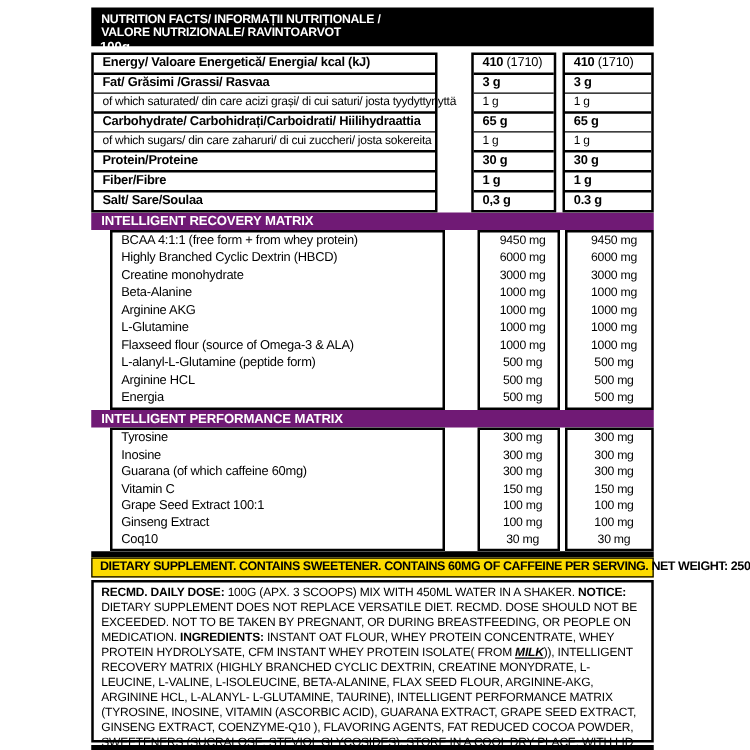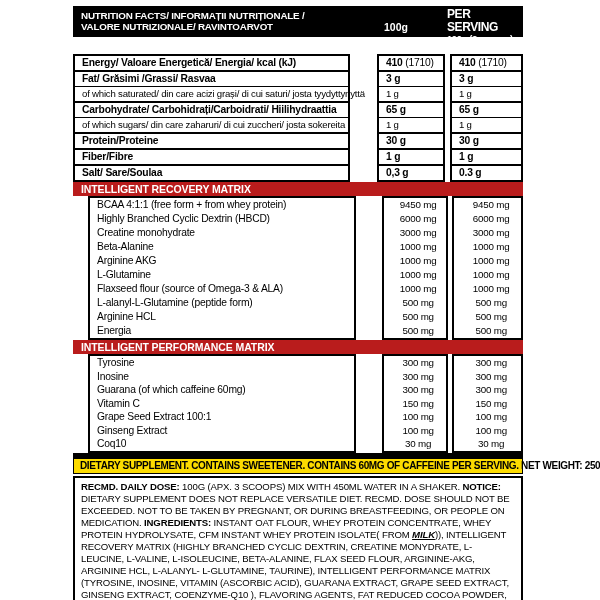--- a/index.html
+++ b/index.html
@@ -1,47 +1,47 @@
 <!DOCTYPE html>
 <html><head>
 <meta charset="utf-8">
 <style>
   html,body{margin:0;padding:0;background:#ffffff;}
   .sheet{position:relative;width:600px;height:600px;background:#ffffff;overflow:hidden;
          font-family:"Liberation Sans",sans-serif;color:#000;}
   .wrap{position:absolute;left:73px;top:6px;width:450px;}
 
   
-  .hdr{background:#000;color:#fff;height:31px;display:flex;box-sizing:border-box;}
+  .hdr{background:#000;color:#fff;height:31px;display:flex;box-sizing:border-box;flex-direction:column;}
   .hdr-title{width:304px;padding:4px 0 0 8px;box-sizing:border-box;font-weight:bold;
              font-size:9.8px;line-height:11px;letter-spacing:-0.2px;}
   .hdr-c1{width:68px;box-sizing:border-box;padding-left:7px;font-weight:bold;font-size:10.5px;
           display:flex;align-items:flex-end;padding-bottom:4px;}
   .hdr-c2{flex:1;box-sizing:border-box;padding:2px 0 0 2px;font-weight:bold;}
   .hdr-c2 .l1{font-size:12px;letter-spacing:-0.4px;line-height:13px;}
   .hdr-c2 .l2{font-size:9.3px;letter-spacing:-0.3px;line-height:11px;}
 
   
-  .band{display:flex;margin-top:17px;}
+  .band{display:flex;margin-top:5px;}
   .box{box-sizing:border-box;border:2px solid #000;background:#fff;}
   .lblbox{width:277px;}
   .g1{width:27px;}
   .v1box{width:68px;}
   .g2{width:5px;}
   .v2box{width:73px;}
 
   .r{height:14px;line-height:14px;padding-left:7px;font-size:10.3px;font-weight:bold;
      letter-spacing:-0.2px;white-space:nowrap;overflow:visible;}
   .r.sub{font-weight:normal;font-size:9.6px;}
   .bt1{border-top:1px solid #000;}
   .bt2{border-top:2px solid #000;}
   .paren{font-weight:normal;}
 
   
-  .bar{background:#b91c1c;color:#fff;height:14px;line-height:14px;font-weight:bold;
+  .bar{background:#701a75;color:#fff;height:14px;line-height:14px;font-weight:bold;
        font-size:10.5px;padding-left:8px;letter-spacing:-0.1px;box-sizing:border-box;}
   .mat{display:flex;padding-left:15px;}
   .mr{height:14px;line-height:14px;padding-left:7px;font-size:10.3px;font-weight:normal;
       letter-spacing:-0.2px;white-space:nowrap;}
   .perf .mr{height:13.5px;line-height:13.5px;}
   .mv{font-size:9.8px;text-align:center;}
 
   
   .strip{height:5px;background:#000;}
   .banner{box-sizing:border-box;border:1px solid #000;background:#FCDB00;height:16px;

